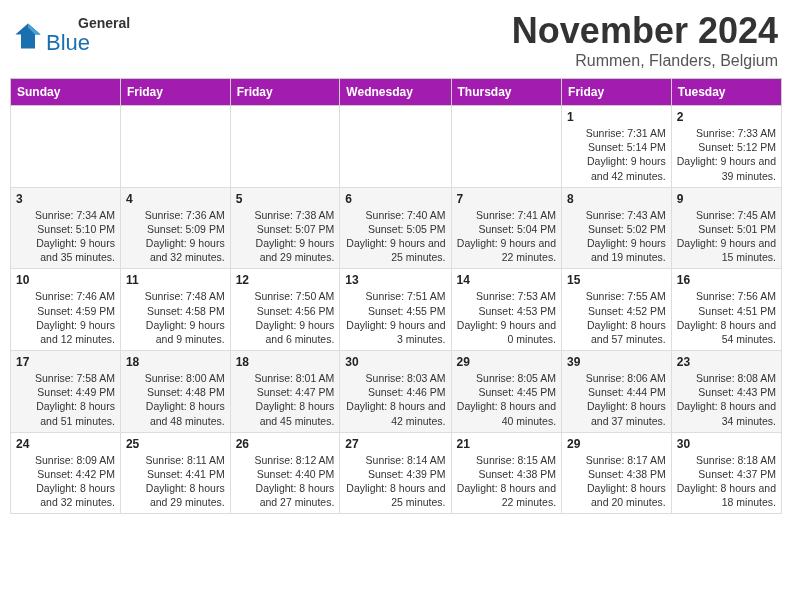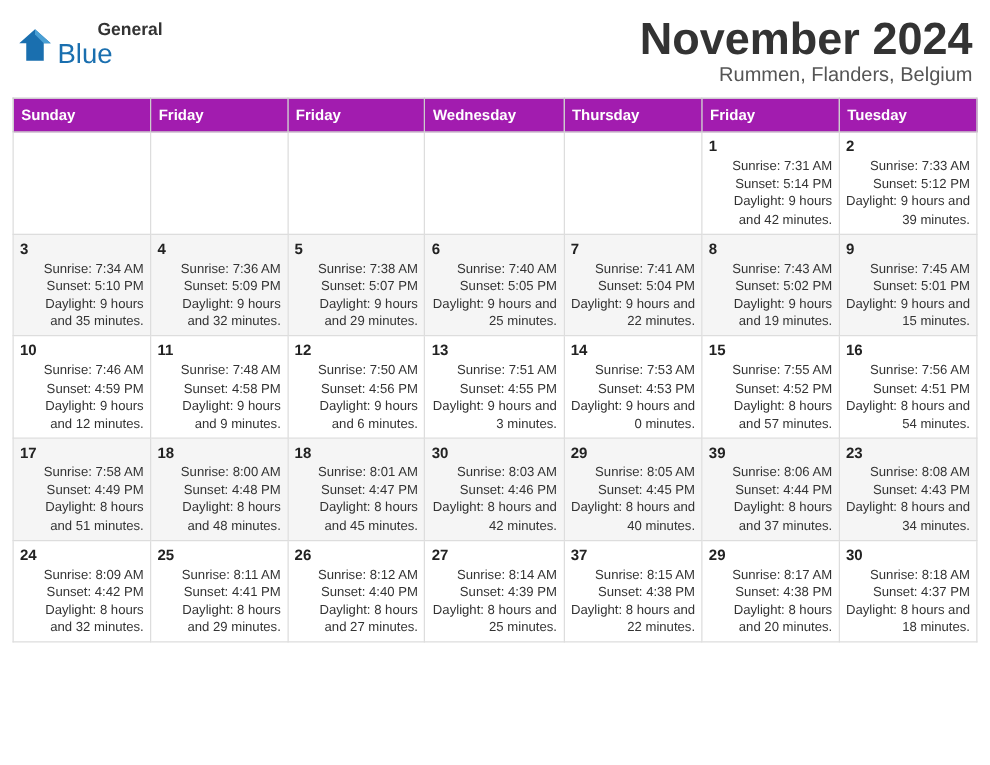--- a/index.html
+++ b/index.html
@@ -248,21 +248,21 @@
         </td>
         <td>
           <div class="day-num">26</div>
           <div class="day-info">Sunrise: 8:12 AM<br>Sunset: 4:40 PM<br>Daylight: 8 hours and 27 minutes.</div>
         </td>
         <td>
           <div class="day-num">27</div>
           <div class="day-info">Sunrise: 8:14 AM<br>Sunset: 4:39 PM<br>Daylight: 8 hours and 25 minutes.</div>
         </td>
         <td>
-          <div class="day-num">37</div>
+          <div class="day-num">21</div>
           <div class="day-info">Sunrise: 8:15 AM<br>Sunset: 4:38 PM<br>Daylight: 8 hours and 22 minutes.</div>
         </td>
         <td>
           <div class="day-num">29</div>
           <div class="day-info">Sunrise: 8:17 AM<br>Sunset: 4:38 PM<br>Daylight: 8 hours and 20 minutes.</div>
         </td>
         <td>
           <div class="day-num">30</div>
           <div class="day-info">Sunrise: 8:18 AM<br>Sunset: 4:37 PM<br>Daylight: 8 hours and 18 minutes.</div>
         </td>

